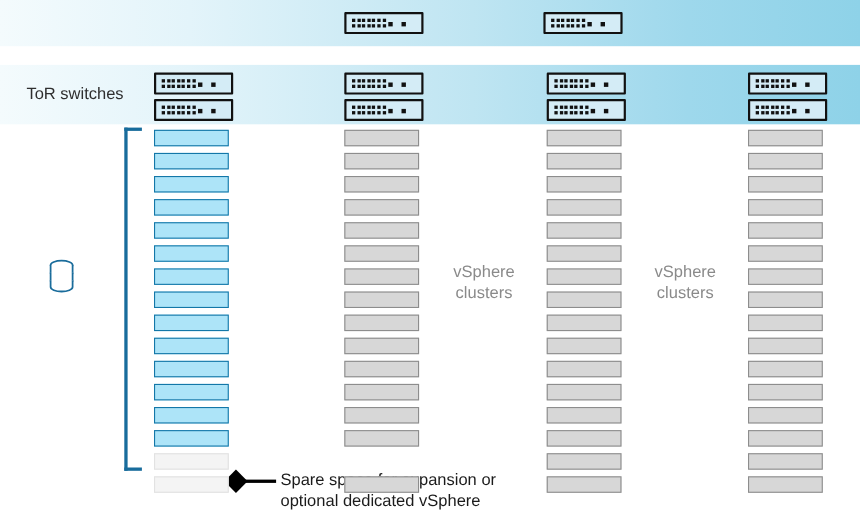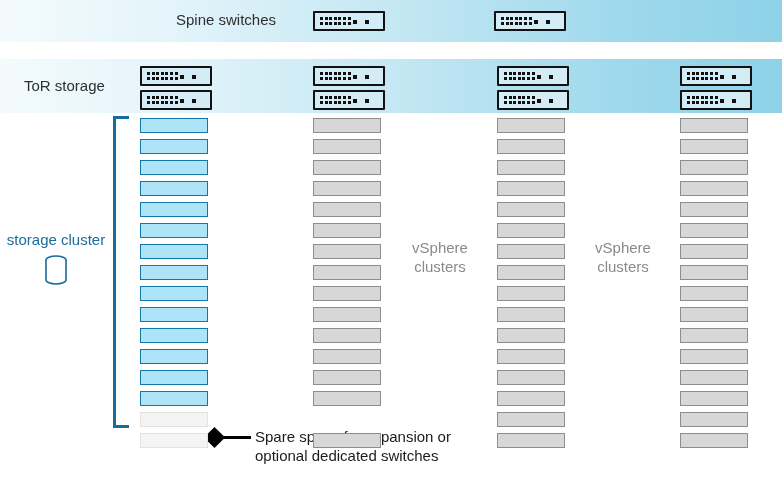--- a/index.html
+++ b/index.html
@@ -164,29 +164,27 @@
     line-height: 19px;
     white-space: nowrap;
   }
 </style>
 </head>
 <body>
 
 <div id="canvas">
 
   <div class="band" id="spine-band"></div>
-  <div class="band-label" id="spine-label">Spine switches</div>
 
   <div class="band" id="tor-band"></div>
-  <div class="band-label" id="tor-label">ToR storage</div>
+  <div class="band-label" id="tor-label">ToR switches</div>
 
   <div id="vsan-bracket"></div>
 
   <div id="vsan-caption">
-    <div>storage cluster</div>
     <div id="db-icon">
       <svg width="28" height="32" viewBox="0 0 28 32" aria-hidden="true">
         <ellipse cx="14" cy="6" rx="10" ry="4" fill="#ffffff" stroke="#1a6c9b" stroke-width="1.6"></ellipse>
         <path d="M4 6 v7 a10 4 0 0 0 20 0 v-7" fill="#ffffff" stroke="#1a6c9b" stroke-width="1.6"></path>
         <path d="M4 13 v7 a10 4 0 0 0 20 0 v-7" fill="#ffffff" stroke="#1a6c9b" stroke-width="1.6"></path>
         <path d="M4 20 v6 a10 4 0 0 0 20 0 v-6" fill="#ffffff" stroke="#1a6c9b" stroke-width="1.6"></path>
       </svg>
     </div>
   </div>
 
@@ -196,21 +194,21 @@
   </div>
   <div class="vsphere-caption" id="vsphere-caption-2">
     <div>vSphere</div>
     <div>clusters</div>
   </div>
 
   <div id="spare-diamond"></div>
   <div id="spare-line"></div>
   <div id="spare-text">
     <div>Spare space for expansion or</div>
-    <div>optional dedicated switches</div>
+    <div>optional dedicated vSphere</div>
   </div>
 
   <div id="generated">
       <div class="switch" style="left: 313px; top: 11px;">
         <div class="ports">
           <i></i>
           <i></i>
           <i></i>
           <i></i>
           <i></i>

